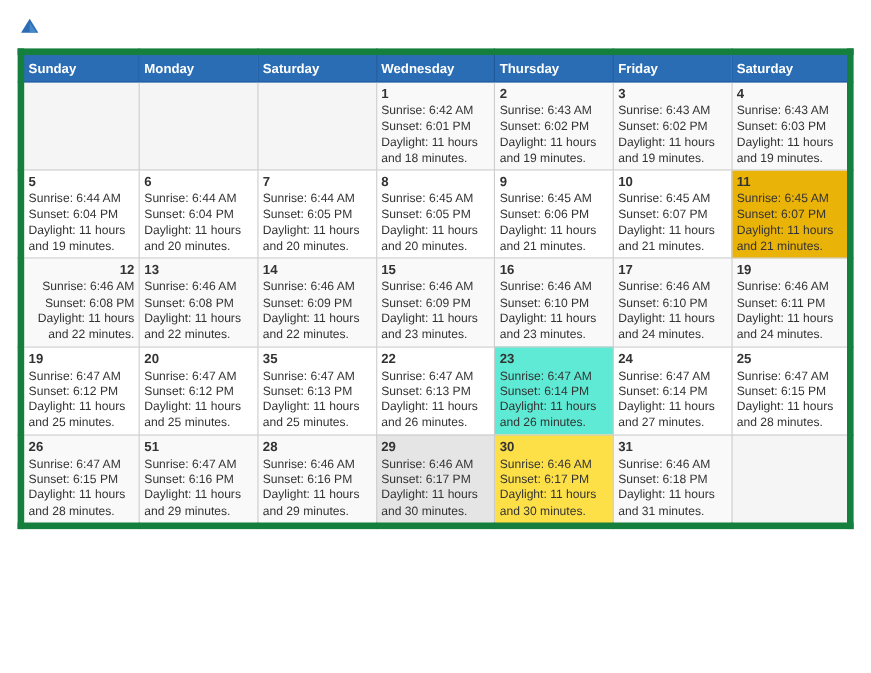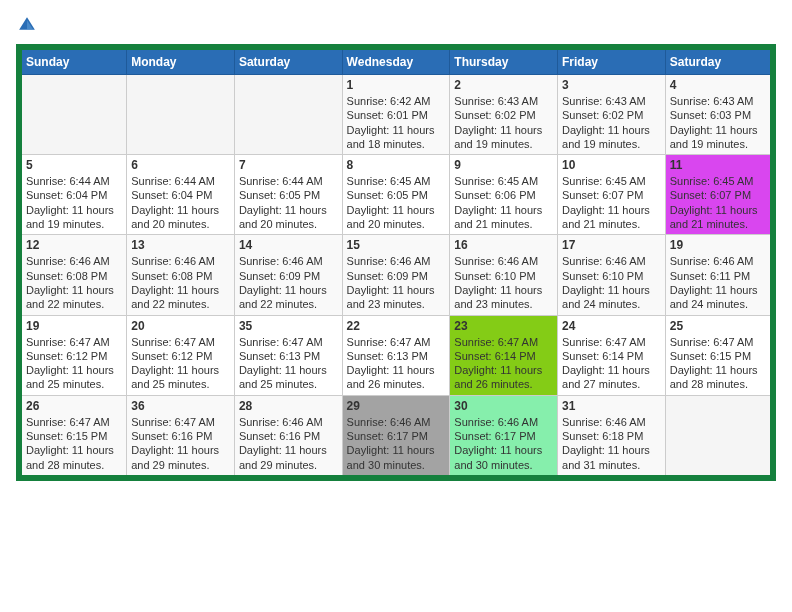--- a/index.html
+++ b/index.html
@@ -185,29 +185,29 @@
             <div class="day-detail" style="white-space: pre-line;">Sunrise: 6:45 AM
 Sunset: 6:06 PM
 Daylight: 11 hours and 21 minutes.</div>
           </td>
           <td style="background-color: rgb(255, 255, 255);">
             <span class="day-number">10</span>
             <div class="day-detail" style="white-space: pre-line;">Sunrise: 6:45 AM
 Sunset: 6:07 PM
 Daylight: 11 hours and 21 minutes.</div>
           </td>
-          <td style="background-color: #d946ef;">
+          <td style="background-color: #eab308;">
             <span class="day-number">11</span>
             <div class="day-detail" style="white-space: pre-line;">Sunrise: 6:45 AM
 Sunset: 6:07 PM
 Daylight: 11 hours and 21 minutes.</div>
           </td>
         </tr>
         <tr>
-          <td style="background-color: rgb(249, 249, 249);">
+          <td style="background-color: rgb(249, 249, 249); text-align: right;">
             <span class="day-number">12</span>
             <div class="day-detail" style="white-space: pre-line;">Sunrise: 6:46 AM
 Sunset: 6:08 PM
 Daylight: 11 hours and 22 minutes.</div>
           </td>
           <td style="background-color: rgb(249, 249, 249);">
             <span class="day-number">13</span>
             <div class="day-detail" style="white-space: pre-line;">Sunrise: 6:46 AM
 Sunset: 6:08 PM
 Daylight: 11 hours and 22 minutes.</div>
@@ -261,21 +261,21 @@
             <div class="day-detail" style="white-space: pre-line;">Sunrise: 6:47 AM
 Sunset: 6:13 PM
 Daylight: 11 hours and 25 minutes.</div>
           </td>
           <td style="background-color: rgb(255, 255, 255); margin-top: 23px;">
             <span class="day-number">22</span>
             <div class="day-detail" style="white-space: pre-line;">Sunrise: 6:47 AM
 Sunset: 6:13 PM
 Daylight: 11 hours and 26 minutes.</div>
           </td>
-          <td style="background-color: #84cc16;">
+          <td style="background-color: #5eead4;">
             <span class="day-number">23</span>
             <div class="day-detail" style="white-space: pre-line;">Sunrise: 6:47 AM
 Sunset: 6:14 PM
 Daylight: 11 hours and 26 minutes.</div>
           </td>
           <td style="background-color: rgb(255, 255, 255); margin-top: 19px;">
             <span class="day-number">24</span>
             <div class="day-detail" style="white-space: pre-line;">Sunrise: 6:47 AM
 Sunset: 6:14 PM
 Daylight: 11 hours and 27 minutes.</div>
@@ -288,38 +288,38 @@
           </td>
         </tr>
         <tr>
           <td style="background-color: rgb(249, 249, 249);">
             <span class="day-number">26</span>
             <div class="day-detail" style="white-space: pre-line;">Sunrise: 6:47 AM
 Sunset: 6:15 PM
 Daylight: 11 hours and 28 minutes.</div>
           </td>
           <td style="background-color: rgb(249, 249, 249);">
-            <span class="day-number">36</span>
+            <span class="day-number">51</span>
             <div class="day-detail" style="white-space: pre-line;">Sunrise: 6:47 AM
 Sunset: 6:16 PM
 Daylight: 11 hours and 29 minutes.</div>
           </td>
           <td style="background-color: rgb(249, 249, 249);">
             <span class="day-number">28</span>
             <div class="day-detail" style="white-space: pre-line;">Sunrise: 6:46 AM
 Sunset: 6:16 PM
 Daylight: 11 hours and 29 minutes.</div>
           </td>
-          <td style="background-color: #a3a3a3;">
+          <td style="background-color: #e5e5e5;">
             <span class="day-number">29</span>
             <div class="day-detail" style="white-space: pre-line;">Sunrise: 6:46 AM
 Sunset: 6:17 PM
 Daylight: 11 hours and 30 minutes.</div>
           </td>
-          <td style="background-color: #86efac;">
+          <td style="background-color: #fde047;">
             <span class="day-number">30</span>
             <div class="day-detail" style="white-space: pre-line;">Sunrise: 6:46 AM
 Sunset: 6:17 PM
 Daylight: 11 hours and 30 minutes.</div>
           </td>
           <td style="background-color: rgb(249, 249, 249);">
             <span class="day-number">31</span>
             <div class="day-detail" style="white-space: pre-line;">Sunrise: 6:46 AM
 Sunset: 6:18 PM
 Daylight: 11 hours and 31 minutes.</div>

